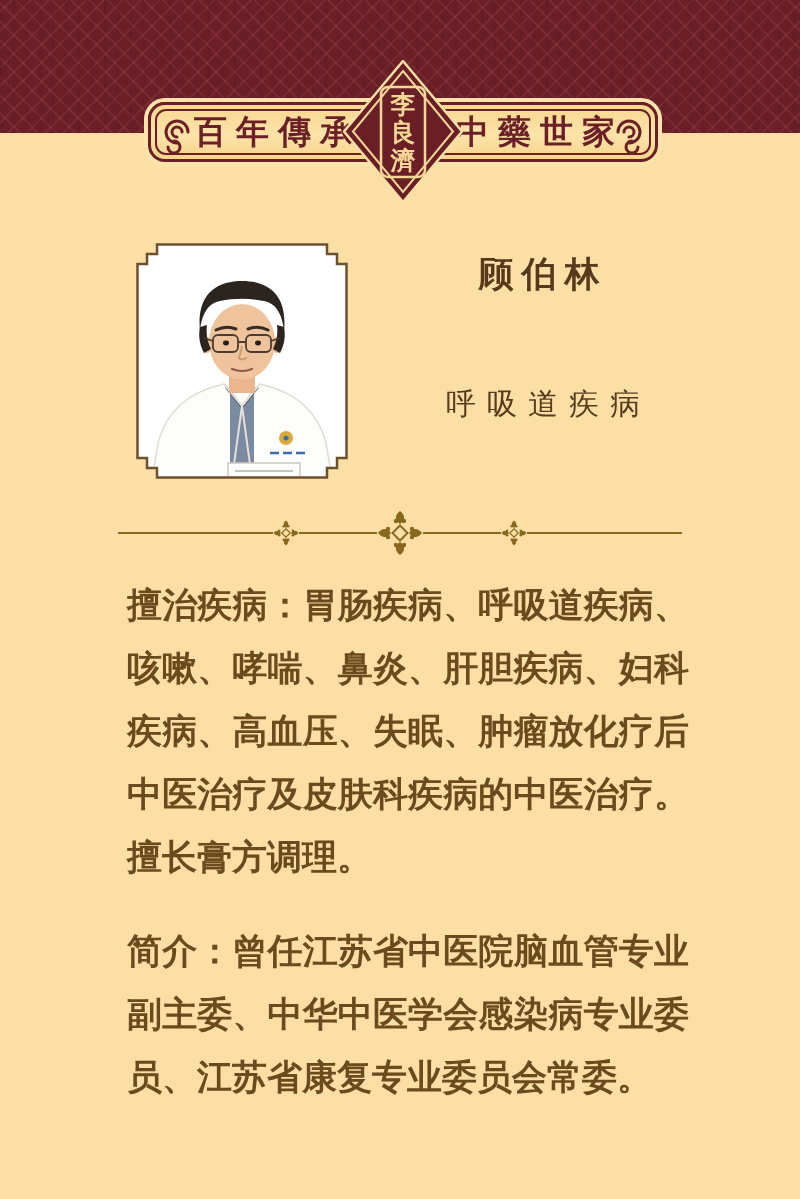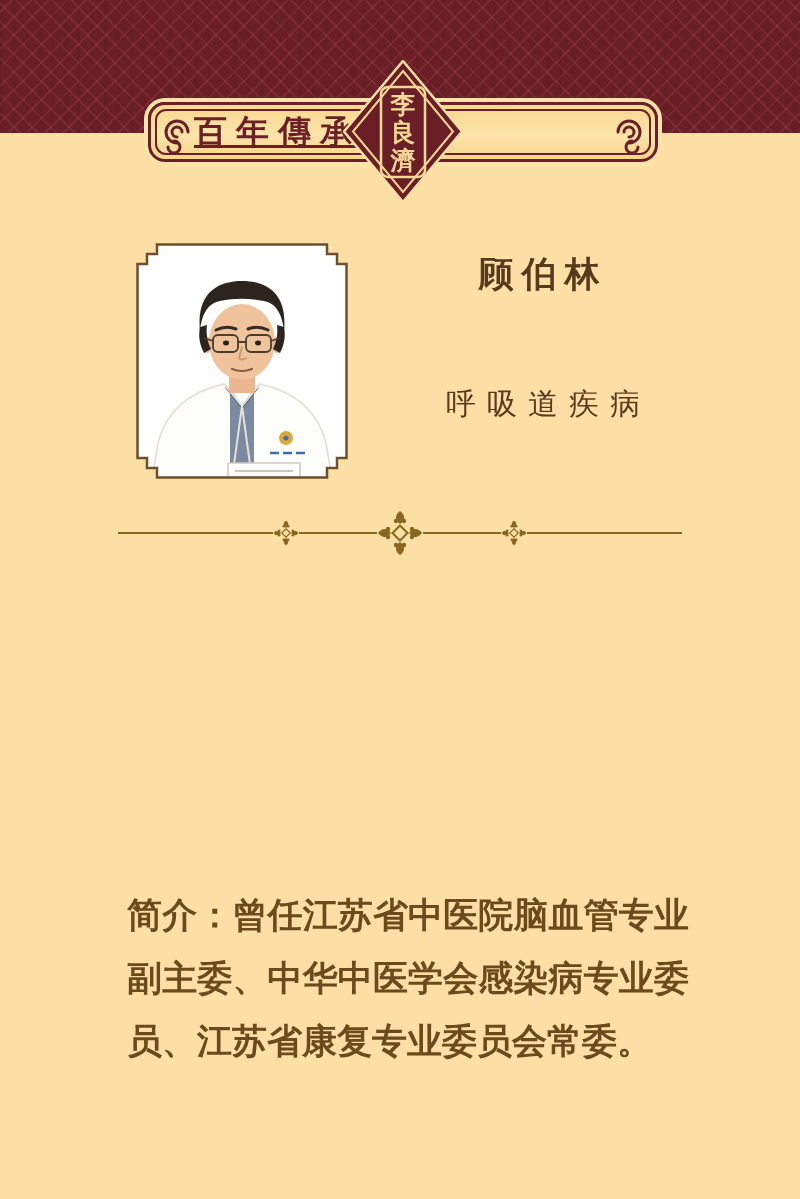--- a/index.html
+++ b/index.html
@@ -33,21 +33,21 @@
   }
   .banner .inner-line {
     position:absolute; inset:4px;
     border:2px solid #6B2028;
     border-radius:11px;
   }
   .banner-text {
     position:absolute; top:0; height:54px; line-height:54px;
     font-family:"DejaVu Serif","Liberation Serif",serif;
     font-weight:bold; font-size:33px; color:#6B2028;
-    letter-spacing:9px; white-space:nowrap; text-align:center;text-decoration:underline;
+    letter-spacing:9px; white-space:nowrap; text-align:center;
   }
   .banner-text.left  { left:42px;  width:170px; }
   .banner-text.right { left:304px; width:170px; }
   .cloud-scroll { position:absolute; top:11px; width:44px; height:38px; }
   .cloud-scroll.left  { left:7px; }
   .cloud-scroll.right { right:7px; transform:scaleX(-1); }
 
   
   .diamond-seal { position:absolute; left:343px; top:60px; width:120px; height:143px; }
   .seal-char {
@@ -87,21 +87,21 @@
 
   
   .para {
     position:absolute; left:127px; width:562px;
     font-family:"DejaVu Sans","Liberation Sans",sans-serif;
     font-weight:bold; font-size:35px; line-height:63px;
     color:#6B4A1E; text-align:justify;
     overflow-wrap:break-word; word-break:break-all;
   }
   .para.specialty { top:574px; }
-  .para.bio       { top:884px; }
+  .para.bio       { top:920px; }
 </style>
 </head>
 <body>
 
 <div class="poster">
 
   <svg width="0" height="0" style="position:absolute" aria-hidden="true">
     <defs>
       <g id="orn-motif">
         <polygon points="23,15.5 30.5,23 23,30.5 15.5,23" fill="none" stroke="#8A671F" stroke-width="2"></polygon>
@@ -120,20 +120,21 @@
   <div class="header-band"></div>
 
   <div class="banner">
     <div class="inner-line"></div>
     <svg class="cloud-scroll left" viewBox="0 0 44 38">
       <path d="M30 16 A11 11 0 1 0 19 27" fill="none" stroke="#6B2028" stroke-width="3" stroke-linecap="round"></path>
       <path d="M19 21 A5 5 0 1 1 24 16" fill="none" stroke="#6B2028" stroke-width="3" stroke-linecap="round"></path>
       <path d="M10 31 A6 6 0 1 0 16 25" fill="none" stroke="#6B2028" stroke-width="3" stroke-linecap="round"></path>
     </svg>
     <span class="banner-text left">百年傳承</span>
+    <span class="banner-text right">中藥世家</span>
     <svg class="cloud-scroll right" viewBox="0 0 44 38">
       <path d="M30 16 A11 11 0 1 0 19 27" fill="none" stroke="#6B2028" stroke-width="3" stroke-linecap="round"></path>
       <path d="M19 21 A5 5 0 1 1 24 16" fill="none" stroke="#6B2028" stroke-width="3" stroke-linecap="round"></path>
       <path d="M10 31 A6 6 0 1 0 16 25" fill="none" stroke="#6B2028" stroke-width="3" stroke-linecap="round"></path>
     </svg>
   </div>
 
   <svg class="diamond-seal" viewBox="0 0 120 143">
     <polygon points="60,1 119,71.5 60,142 1,71.5" fill="#6A1F27" stroke="#FBE0A6" stroke-width="2.5"></polygon>
     <polygon points="60,11 110,71.5 60,132 10,71.5" fill="none" stroke="#F6D795" stroke-width="2"></polygon>
@@ -208,15 +209,16 @@
     <svg class="orn" width="46" height="46" viewBox="0 0 46 46">
         <use href="#orn-motif"></use>
       </svg>
     <div class="rule mid"></div>
     <svg class="orn" width="26" height="26" viewBox="0 0 46 46">
         <use href="#orn-motif"></use>
       </svg>
     <div class="rule long"></div>
   </div>
 
+  <p class="para specialty">擅治疾病：胃肠疾病、呼吸道疾病、咳嗽、哮喘、鼻炎、肝胆疾病、妇科疾病、高血压、失眠、肿瘤放化疗后中医治疗及皮肤科疾病的中医治疗。擅长膏方调理。</p>
   <p class="para bio">简介：曾任江苏省中医院脑血管专业副主委、中华中医学会感染病专业委员、江苏省康复专业委员会常委。</p>
 
 </div>
 
 </body></html>

